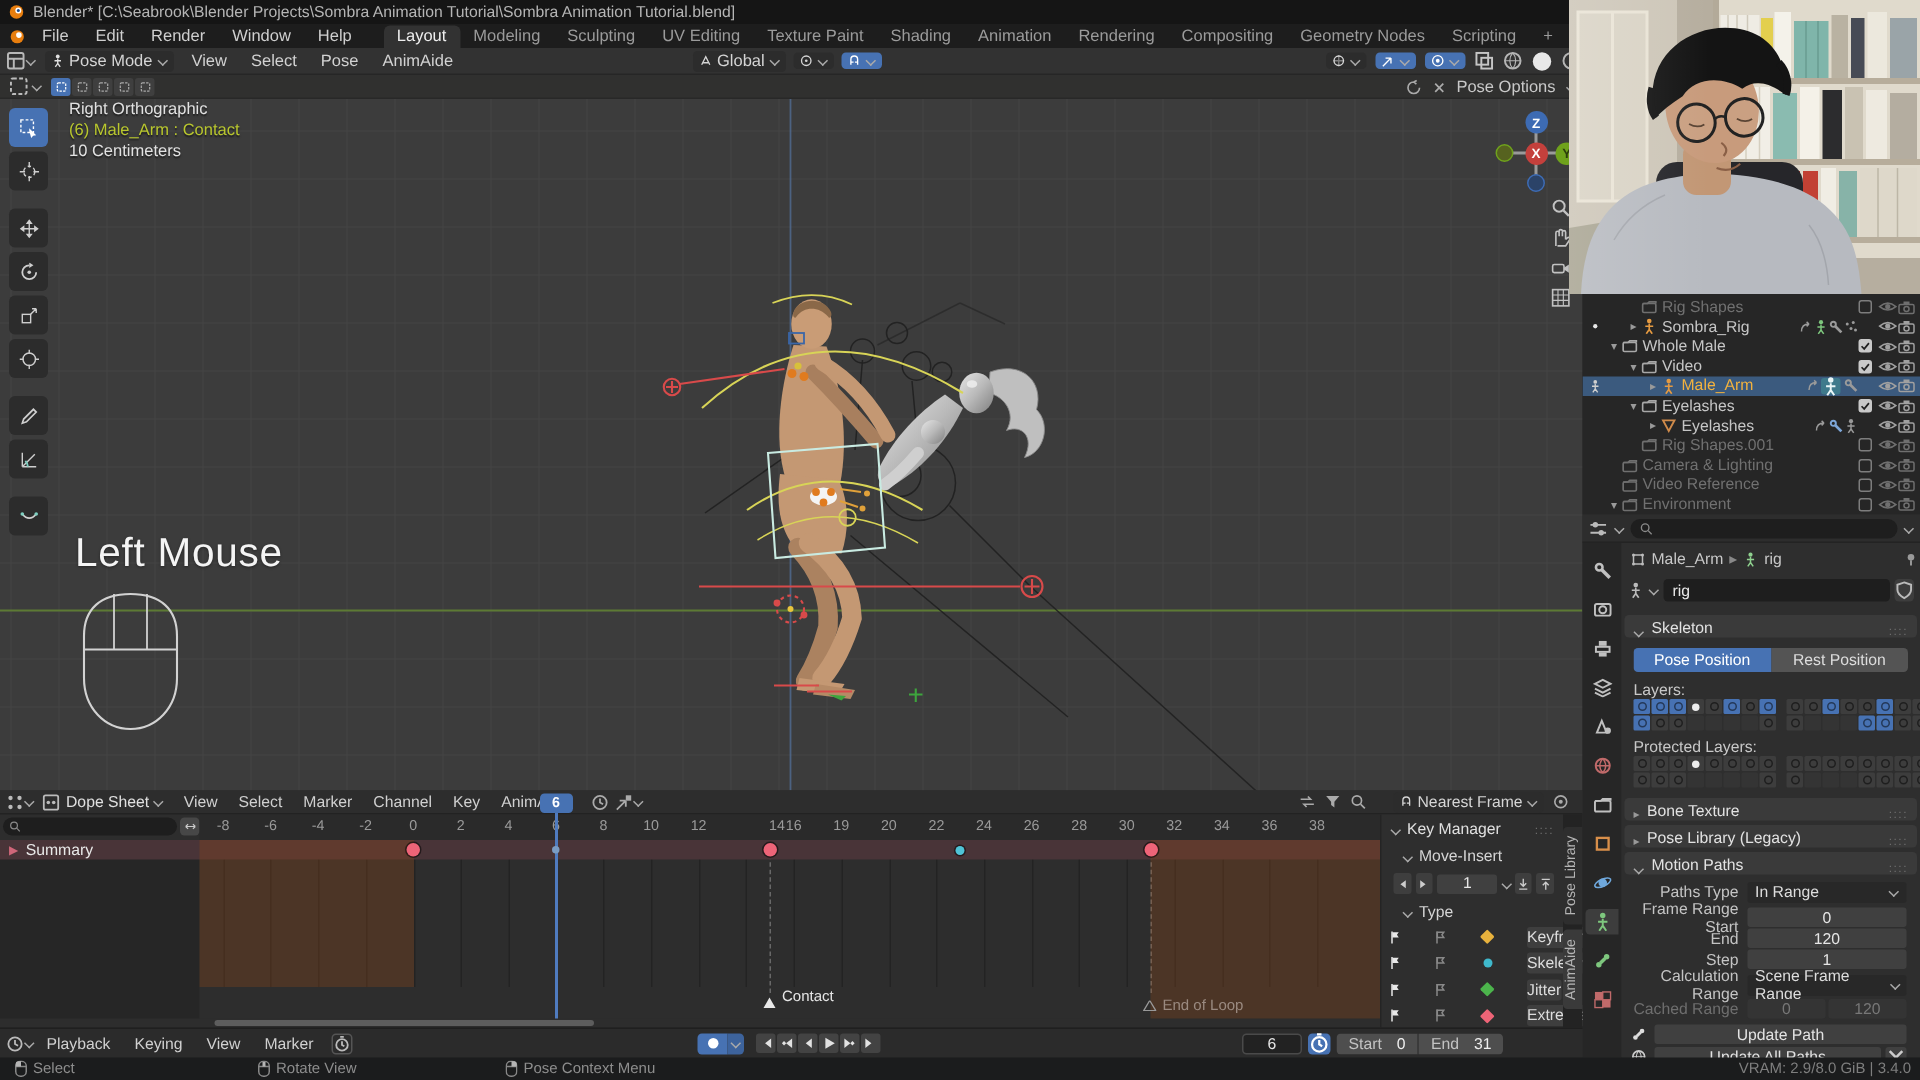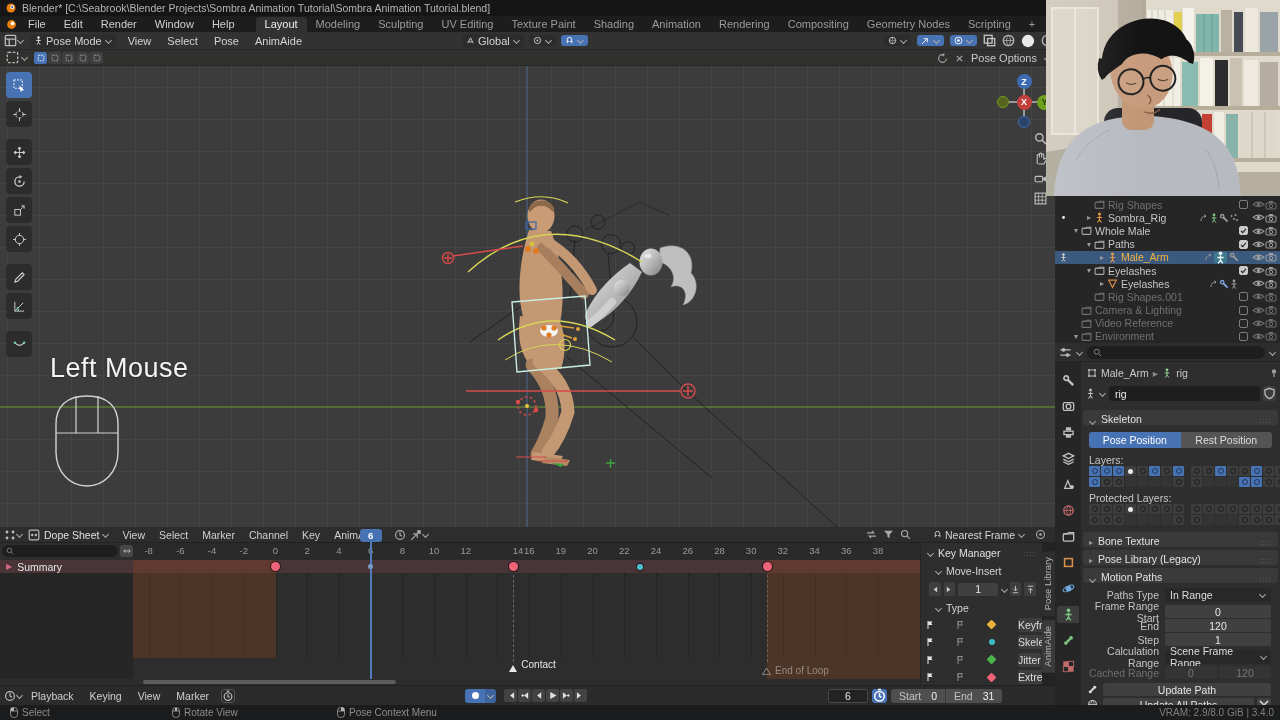--- a/index.html
+++ b/index.html
@@ -460,20 +460,25 @@
         <div class="tool-gap"></div>
         <div class="tool-btn">
           <svg viewBox="0 0 14 14" width="13">
             <path d="M2 5q5 6 10 0" fill="none" stroke="currentColor" stroke-width="1.3"></path>
             <circle cx="2" cy="5" r="1.3" fill="#7ecfc0"></circle>
             <circle cx="12" cy="5" r="1.3" fill="#7ecfc0"></circle>
           </svg>
         </div>
       </div>
 
+    <div id="vp-overlay-text">
+      <div>Right Orthographic</div>
+      <div style="color:#b9c72e">(6) Male_Arm : Contact</div>
+      <div>10 Centimeters</div>
+    </div>
 
     <div id="leftmouse-label">Left Mouse</div>
     <svg class="abs" style="left:52px;top:345px" width="70" height="92" viewBox="0 0 70 92">
       <path d="M35 1C15 1 4 11 4 29L4 57C4 77 18 91 35 91C52 91 66 77 66 57L66 29C66 11 55 1 35 1Z" fill="none" stroke="#d2d2d2" stroke-width="1.4"></path>
       <path d="M4 38H66M24 1V38M46 1V38" fill="none" stroke="#d2d2d2" stroke-width="1.2"></path>
     </svg>
 
     <div id="gizmo">
       <div class="gline" style="left:27px;top:13px;width:2px;height:32px"></div>
       <div class="gline" style="left:12px;top:27px;width:32px;height:2px"></div>
@@ -711,21 +716,21 @@
       <div class="orow">
         <div class="i" style="width: 16px;"></div>
         <span style="width:13px;flex:none"></span>
         <span class="arrow">▾</span>
         <span class="i" style="width:11px;color:#a8a8a8">
           <svg viewBox="0 0 10 10">
             <path d="M1 3h3l1-1h4v1" fill="none" stroke="currentColor"></path>
             <rect x="1" y="3" width="8" height="5.5" rx="0.8" fill="none" stroke="currentColor"></rect>
           </svg>
         </span>
-        <span class="olabel">Paths</span>
+        <span class="olabel">Video</span>
         <span style="flex:1"></span>
         <span style="width: 13px; flex: 0 0 auto; display: flex; justify-content: center;">
           <span class="cb checked">
             <svg viewBox="0 0 10 10" width="8">
               <path d="M1.5 5.5L4 8L8.5 2.5" fill="none" stroke="#222" stroke-width="1.6"></path>
             </svg>
           </span>
         </span>
         <span class="i" style="width:13px;color:#a0a0a0">
           <svg viewBox="0 0 12 10">

